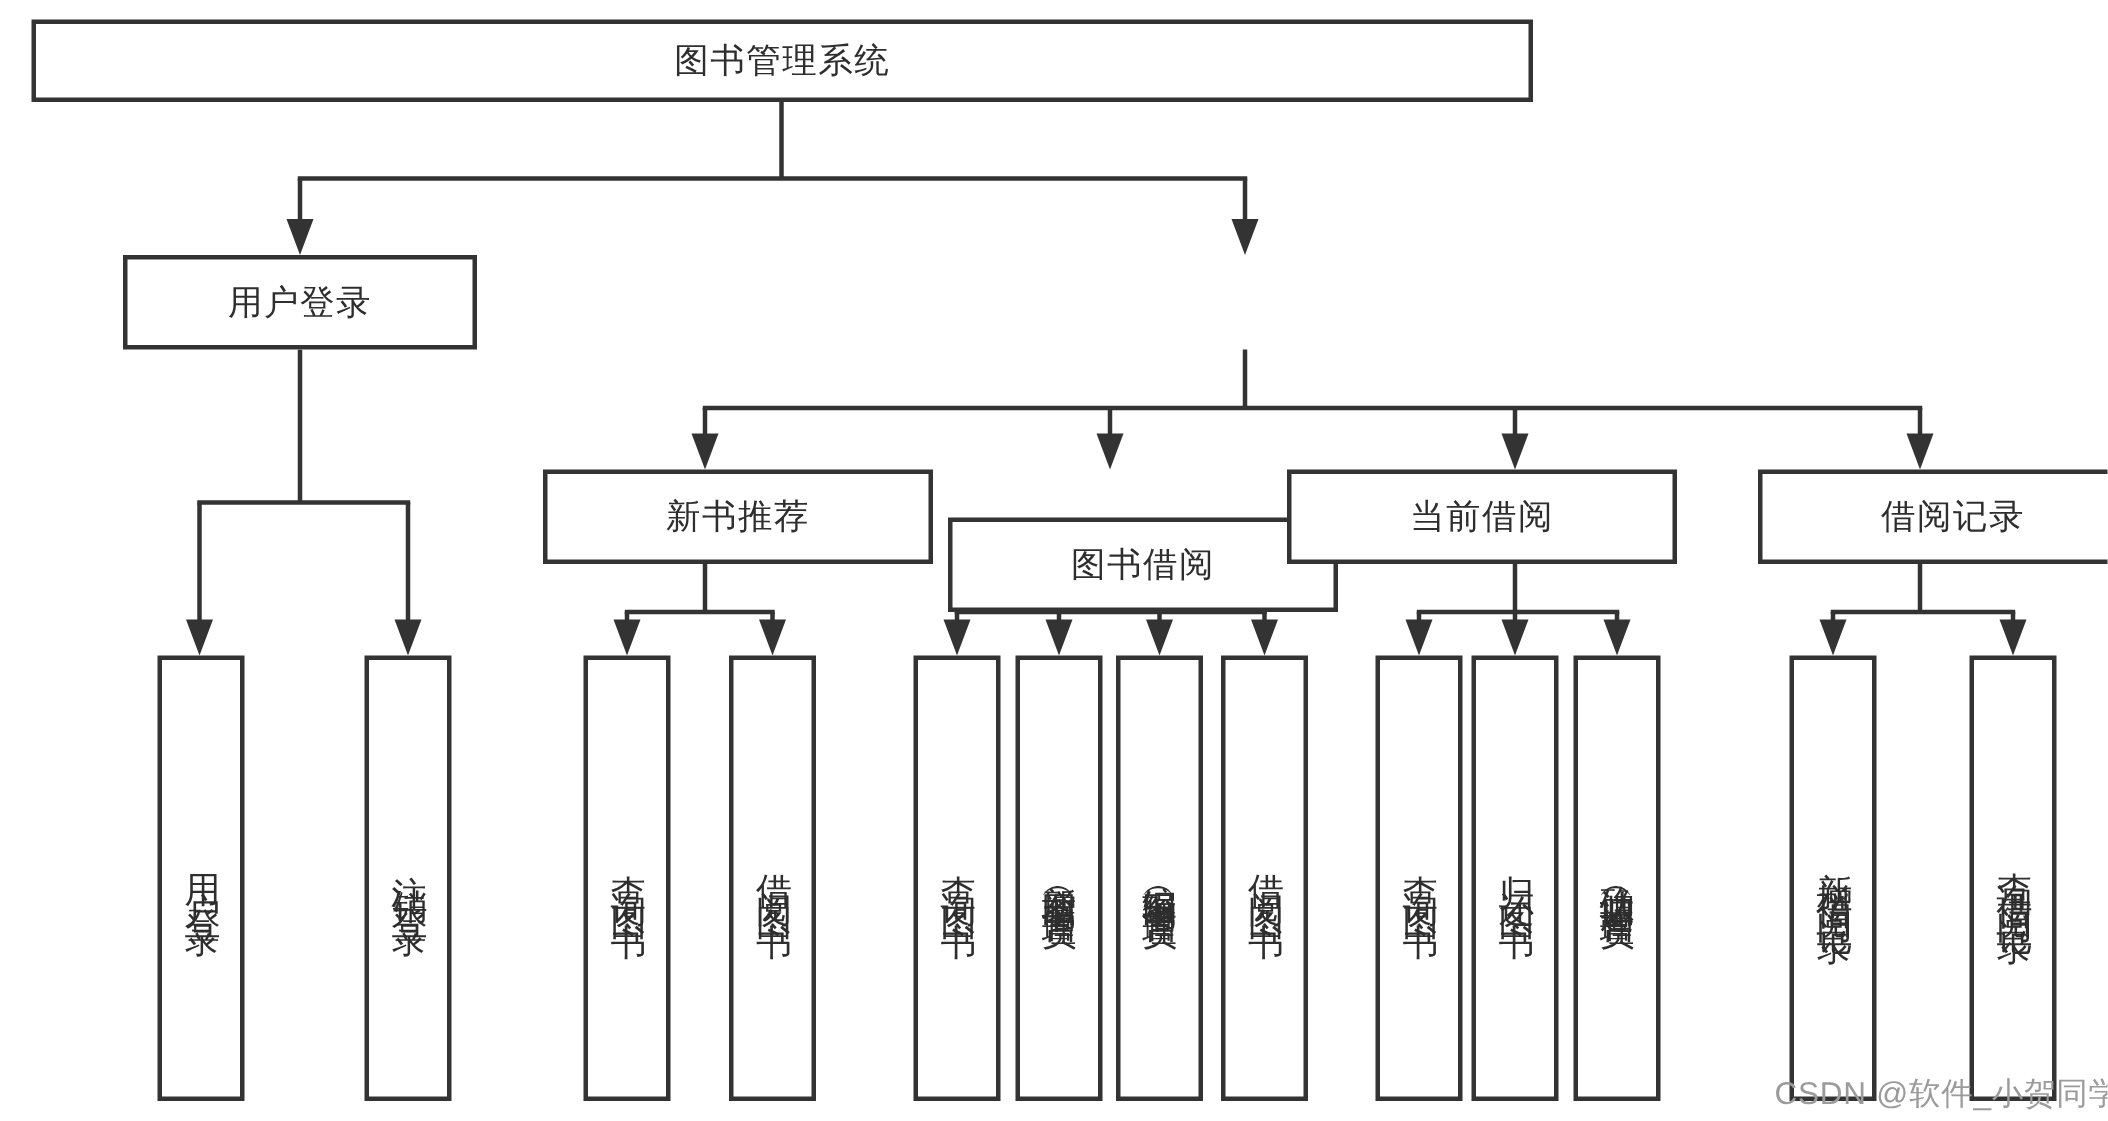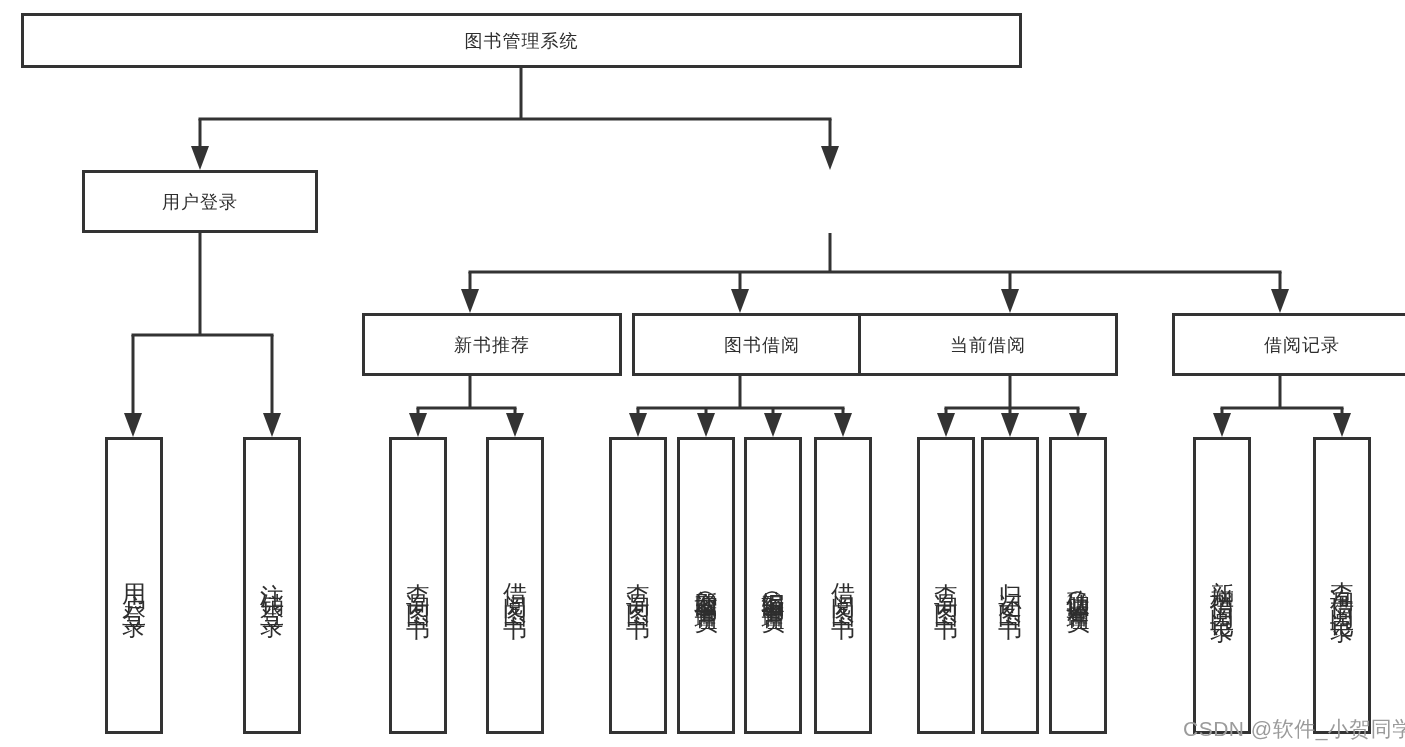--- a/index.html
+++ b/index.html
@@ -23,21 +23,21 @@
     position: absolute;
     box-sizing: border-box;
     border: 3px solid #333333;
     background: #ffffff;
     display: flex;
     align-items: center;
     justify-content: center;
     color: #2e2e2e;
   }
   .node-h {               
-    font-size: 18px;
+    font-size: 23px;
     letter-spacing: 1px;
     font-family: Liberation Serif, serif;
   }
   .root-box    { left: 21px;  top: 13px;  width: 1001px; height: 55px; }
   .lvl2-box    { top: 170px; width: 236px; height: 63px; }
   .lvl3-box    { top: 313px; width: 260px; height: 63px; }
   .leaf-box    { top: 437px; width: 58px;  height: 297px; }
   .leaf-label {
     writing-mode: vertical-rl;
     text-orientation: mixed;
@@ -137,21 +137,21 @@
     <span>图书管理系统</span>
   </div>
 
   <div class="node node-h lvl2-box" style="left:82px;">
     <span>用户登录</span>
   </div>
 
   <div class="node node-h lvl3-box" style="left:362px;">
     <span>新书推荐</span>
   </div>
-  <div class="node node-h lvl3-box" style="left:632px;">
+  <div class="node node-h lvl3-box" style="left:632px;margin-top:32px;">
     <span>图书借阅</span>
   </div>
   <div class="node node-h lvl3-box" style="left:858px;">
     <span>当前借阅</span>
   </div>
   <div class="node node-h lvl3-box" style="left:1172px;">
     <span>借阅记录</span>
   </div>
 
   <div class="node leaf-box" style="left:105px;">

